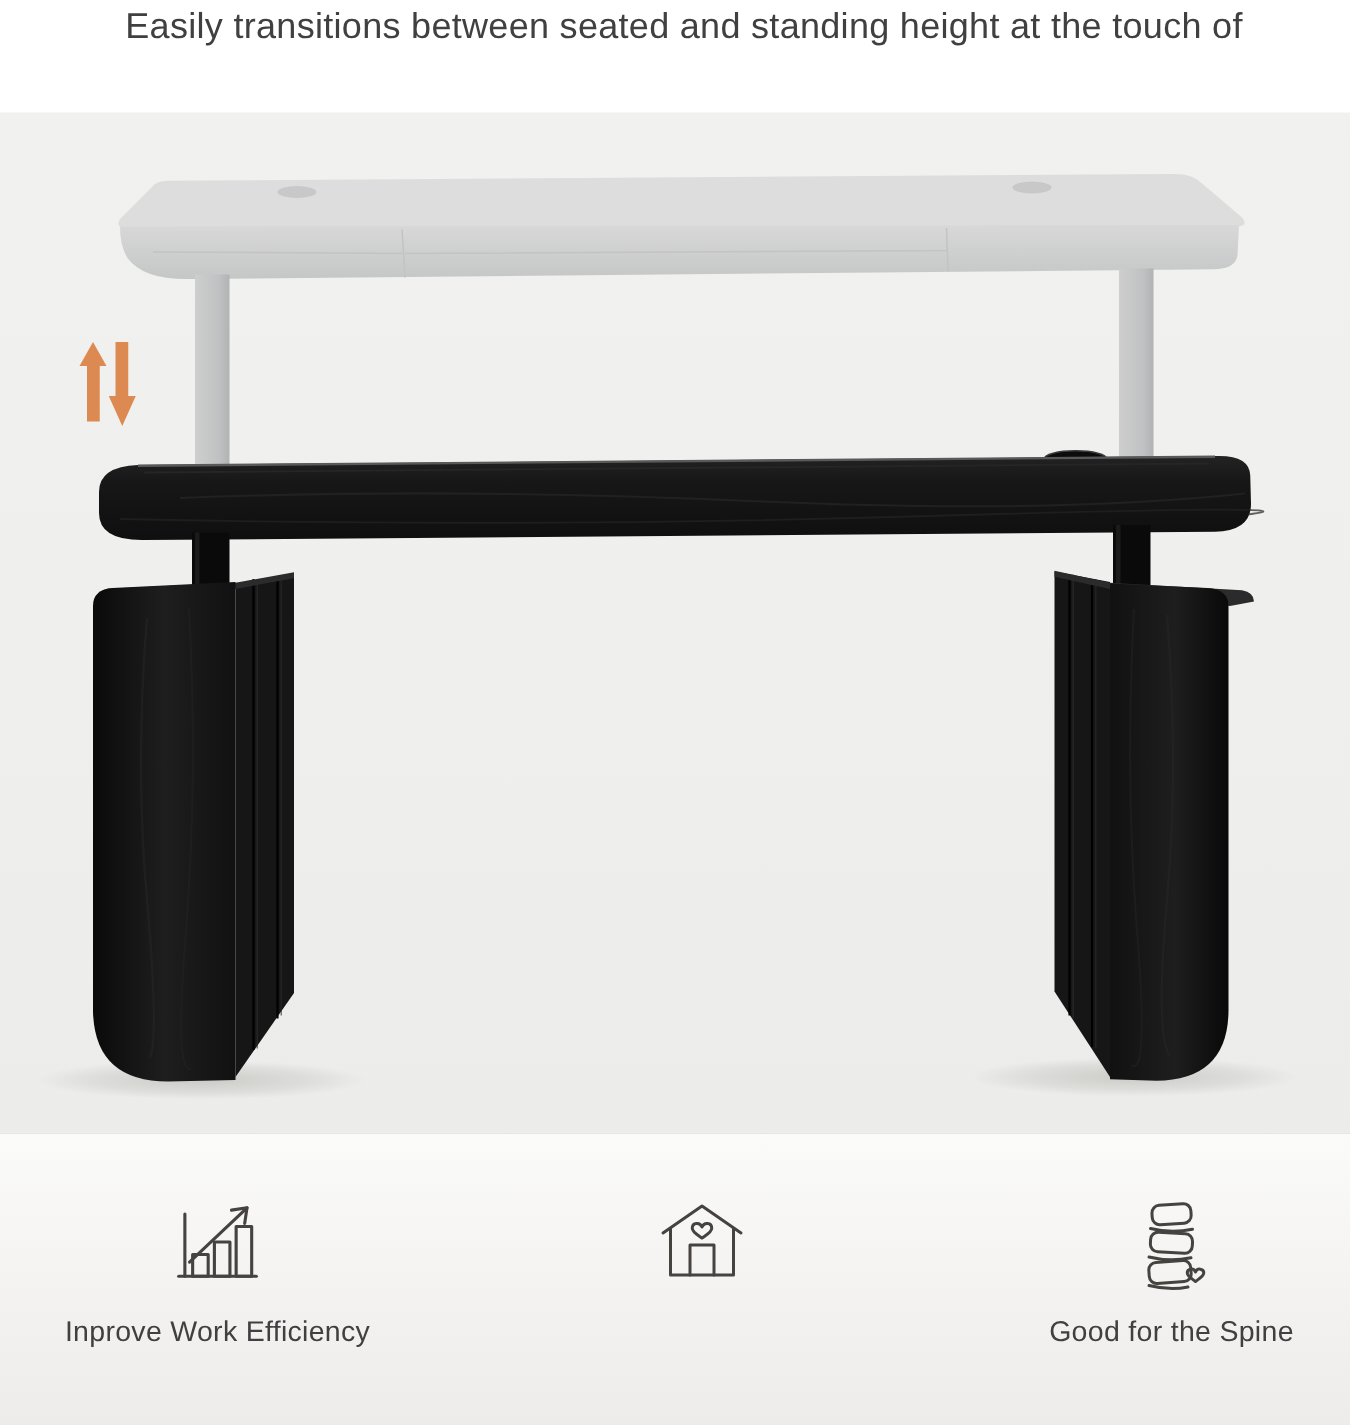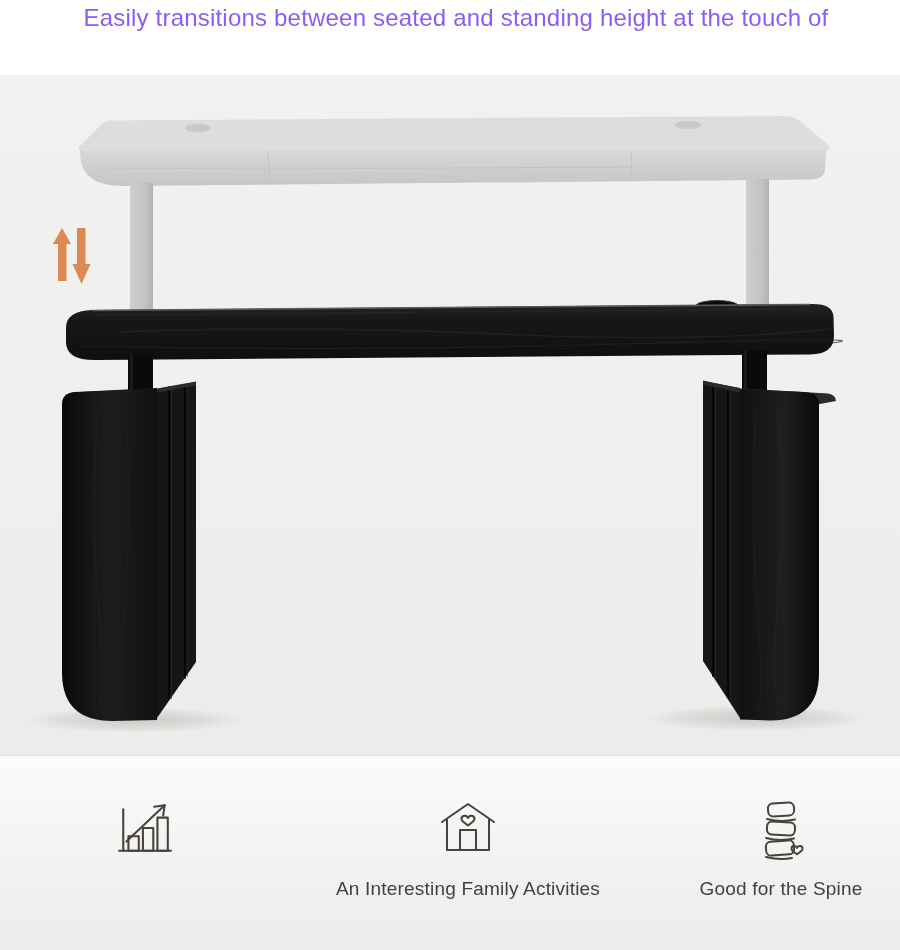--- a/index.html
+++ b/index.html
@@ -7,21 +7,21 @@
     width:900px;height:950px;margin:0 auto;position:relative;overflow:hidden;
     font-family:"Liberation Sans","DejaVu Sans",sans-serif;background:#ffffff;
     display:flex;flex-direction:column;
   }
   
   .header{
     height:75px;flex:0 0 75px;background:#ffffff;text-align:center;
     padding-top:2px;box-sizing:border-box;
   }
   .header .line{
-    display:block;font-size:24px;font-weight:300;color:#8b5cf6;
+    display:block;font-size:24px;font-weight:300;color:#404040;
     line-height:31px;letter-spacing:.2px;margin-left:12px;
   }
   
   .hero{
     height:680px;flex:0 0 680px;position:relative;
     background:linear-gradient(180deg,#f1f1ef 0%,#efefed 55%,#ececea 100%);
   }
   .hero svg{display:block;}
   
   .features{
@@ -152,34 +152,34 @@
             <path d="M7,9 L7,49"></path>
             <path d="M3,49 L53,49"></path>
             <rect x="12" y="35" width="10" height="14"></rect>
             <rect x="26" y="27" width="10" height="22"></rect>
             <rect x="40" y="17" width="10" height="32"></rect>
             <path d="M10,40 L47,5"></path>
             <path d="M37,6.5 L47,5 L45.5,15"></path>
           </g>
         </svg>
       </span>
+      <div class="feature-label">Inprove Work Efficiency</div>
     </div>
 
     <div class="feature f2">
       <span class="icon-wrap">
         <svg width="58" height="56" viewBox="0 0 58 54">
           <g class="ic">
             <path d="M3,21 L29,3 L55,21"></path>
             <path d="M8,18 L8,49 L50,49 L50,18"></path>
             <path d="M21,49 L21,29 L37,29 L37,49"></path>
             <path d="M29,17 c-1.3,-3.5 -6.5,-3 -6.5,0.8 c0,2.5 3.3,4.3 6.5,6.6 c3.2,-2.3 6.5,-4.1 6.5,-6.6 c0,-3.8 -5.2,-4.3 -6.5,-0.8 Z"></path>
           </g>
         </svg>
       </span>
-      <div class="feature-label">An Interesting Family Activities</div>
     </div>
 
     <div class="feature f3">
       <span class="icon-wrap">
         <svg width="52" height="62" viewBox="0 0 50 62">
           <g class="ic">
             <rect x="12" y="3" width="26" height="13" rx="5" transform="rotate(-4 25 9)"></rect>
             <path d="M11,19 q14,3.5 28,0.5"></path>
             <rect x="11" y="22" width="28" height="13" rx="5" transform="rotate(3 25 28)"></rect>
             <path d="M10,38 q14,3.5 28,0.5"></path>

